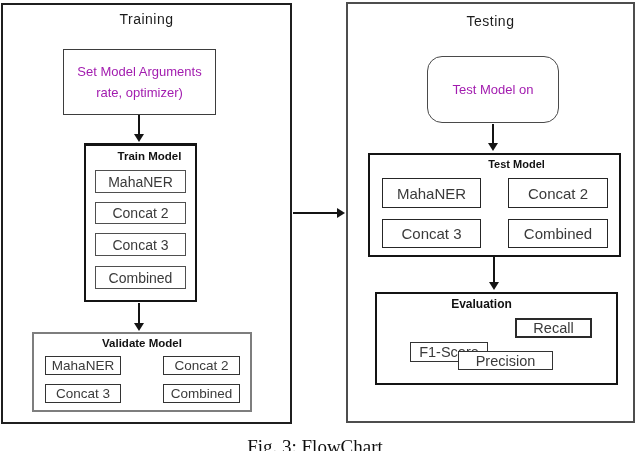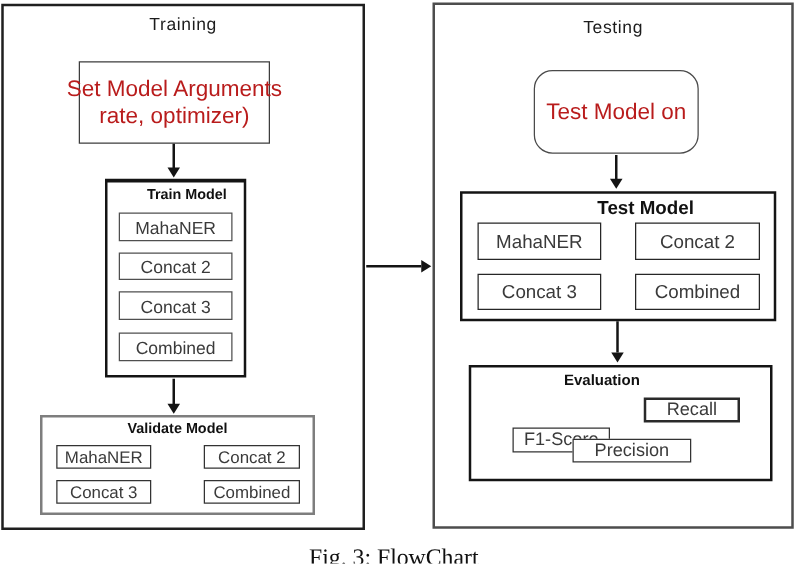--- a/index.html
+++ b/index.html
@@ -5,21 +5,21 @@
   html,body{margin:0;padding:0;background:#fff;}
   #stage{
     position:relative;width:640px;height:451px;background:#ffffff;
     overflow:hidden;font-family:"Liberation Sans",sans-serif;color:#2b2b2b;
   }
   .abs{position:absolute;box-sizing:border-box;}
   .panel{border:2px solid #1f1f1f;background:#fff;}
   .panel-title{font-size:14px;color:#1c1c1c;text-align:center;letter-spacing:0.5px;}
   .node{border:1px solid #4a4a4a;background:#fff;display:flex;flex-direction:column;
         align-items:center;justify-content:center;text-align:center;}
-  .node-line{font-size:18px;line-height:21px;color:#b91c1c;white-space:nowrap;}
+  .node-line{font-size:13px;line-height:21px;color:#a21caf;white-space:nowrap;}
   .group{border:2px solid #141414;background:#fff;}
   .group-gray{border:2px solid #7e7e7e;background:#fff;}
   .group-title{font-weight:bold;font-size:11.5px;color:#111;text-align:center;white-space:nowrap;}
   .leaf{border:1px solid #4f4f4f;background:#fff;display:flex;align-items:center;
         justify-content:center;font-size:14px;color:#3a3a3a;white-space:nowrap;}
   .leaf-lg{font-size:15px;border:1.5px solid #262626;}
   .vline{width:2px;background:#141414;}
   .hline{height:2px;background:#141414;}
   .head-down{width:0;height:0;border-left:5px solid transparent;
              border-right:5px solid transparent;border-top:8px solid #141414;}
@@ -70,21 +70,21 @@
   <div class="abs panel-title" style="left:346px;top:13px;width:289px;">Testing</div>
 
   <div class="abs node" style="left:427px;top:56px;width:132px;height:67px;border-radius:15px;">
     <div class="node-line">Test Model on</div>
   </div>
 
   <div class="abs vline" style="left:492px;top:124px;height:20px;"></div>
   <div class="abs head-down" style="left:488px;top:143px;"></div>
 
   <div class="abs group" style="left:368px;top:153px;width:253px;height:104px;"></div>
-  <div class="abs group-title" style="left:368px;top:158px;width:253px;font-size:15px;padding-left:44px;">Test Model</div>
+  <div class="abs group-title" style="left:368px;top:158px;width:253px;font-size:11px;padding-left:44px;">Test Model</div>
   <div class="abs leaf leaf-lg" style="left:382px;top:178px;width:99px;height:30px;">MahaNER</div>
   <div class="abs leaf leaf-lg" style="left:508px;top:178px;width:100px;height:30px;">Concat 2</div>
   <div class="abs leaf leaf-lg" style="left:382px;top:219px;width:99px;height:29px;">Concat 3</div>
   <div class="abs leaf leaf-lg" style="left:508px;top:219px;width:100px;height:29px;">Combined</div>
 
   <div class="abs vline" style="left:493px;top:257px;height:25px;"></div>
   <div class="abs head-down" style="left:489px;top:282px;"></div>
 
   <div class="abs group" style="left:375px;top:292px;width:243px;height:93px;"></div>
   <div class="abs group-title" style="left:360px;top:297px;width:243px;font-size:12px;">Evaluation</div>

